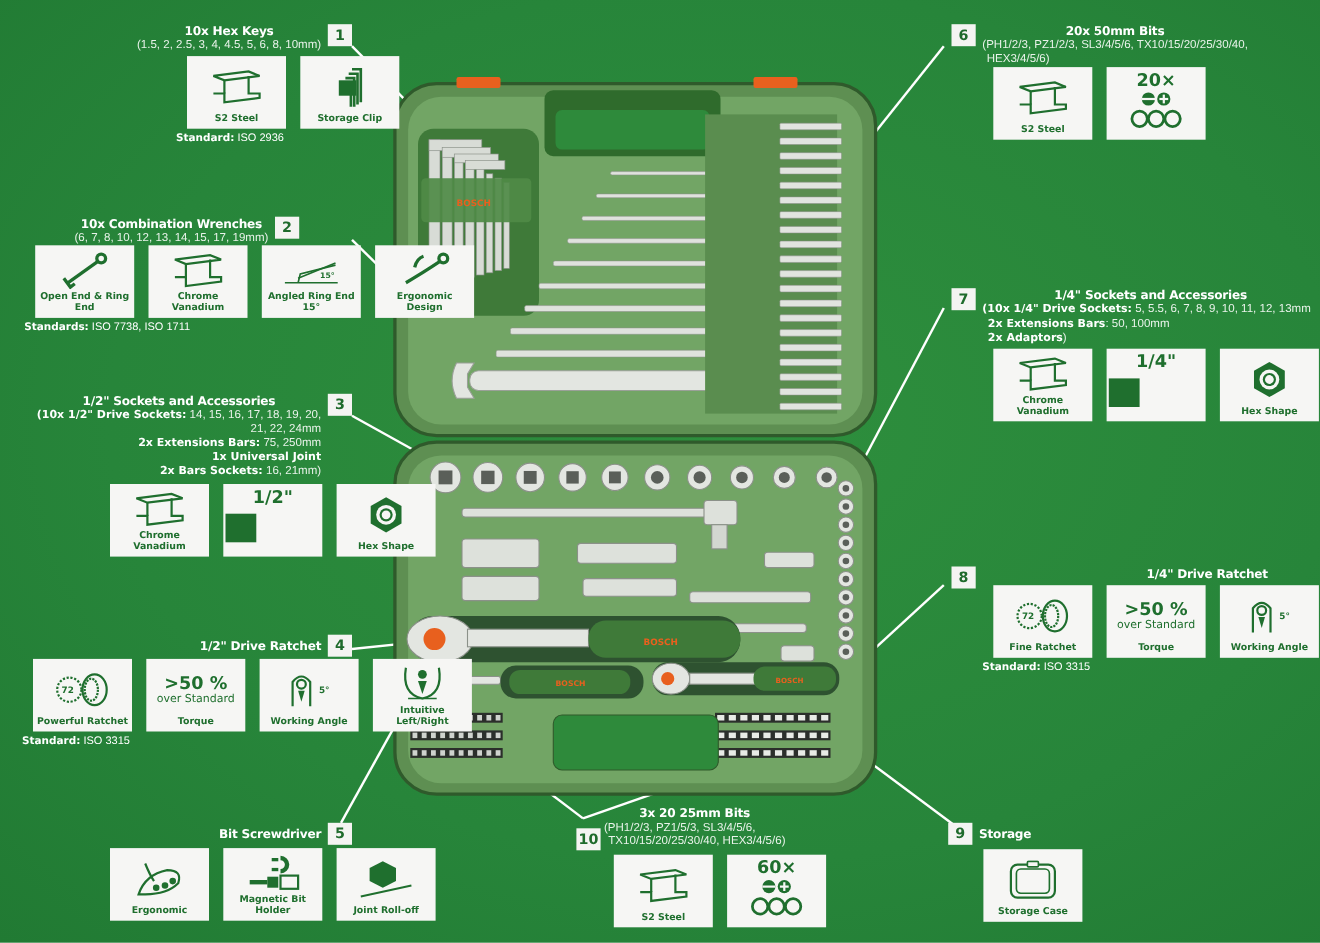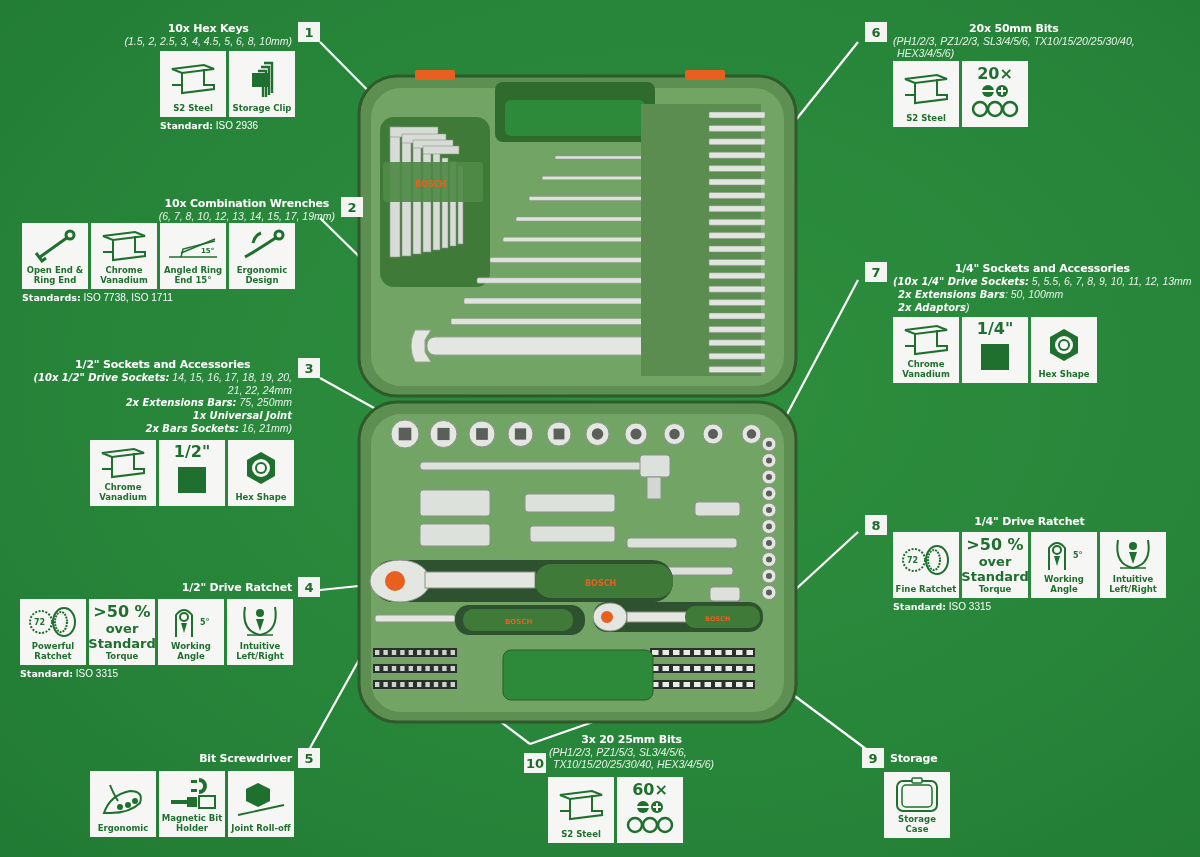--- a/index.html
+++ b/index.html
@@ -6,39 +6,39 @@
   html, body { width: 1200px; height: 857px; overflow: hidden; }
   body {
     background: #2a8a3a;
     background: radial-gradient(ellipse at 55% 45%, #2e8f3d 0%, #27853a 60%, #217a33 100%);
     font-family: "Liberation Sans", "DejaVu Sans", sans-serif;
     color: #fff;
     position: relative;
   }
   .callout { position: absolute; }
   .title { font-family: "DejaVu Sans", sans-serif; font-weight: bold; font-size: 11px; letter-spacing: -0.2px; white-space: nowrap; text-align: center; }
-  .sub { font-size: 10.5px; line-height: 12px; color: #e9f3ea; white-space: nowrap; font-style: italic; }
+  .sub { font-size: 10.5px; line-height: 12px; color: #e9f3ea; white-space: nowrap; }
   .sub b { font-family: "DejaVu Sans", sans-serif; font-weight: bold; color: #fff; font-size: 10px; }
   .std { font-size: 10px; margin-top: 3px; white-space: nowrap; }
   .std b { font-family: "DejaVu Sans", sans-serif; font-weight: bold; font-size: 9.5px; }
   .num {
     display: inline-flex; align-items: center; justify-content: center;
     background: #f4f4f2; color: #1f6b2c; font-family: "DejaVu Sans", sans-serif;
     font-weight: bold; font-size: 13px; width: 22px; height: 20px;
   }
   .row { display: flex; gap: 3px; }
   .tile {
-    width: 66px; height: 66px; background: #f6f6f4; color: #1f6f2e;
-    display: flex; flex-direction: column; align-items: center; justify-content: flex-end;
-    padding: 3px 2px 4px 2px; text-align: center;
+    width: 90px; height: 66px; background: #f6f6f4; color: #1f6f2e;
+    display: flex; flex-direction: column; justify-content: flex-end;
+    padding: 3px 2px 4px 2px; text-align: center; margin-left: 10px;
   }
   .tile .ico { flex: 1; display: flex; align-items: center; justify-content: center; width: 100%; }
   .tile .lbl { font-family: "DejaVu Sans", sans-serif; font-weight: bold; font-size: 8.5px; line-height: 9.5px; }
   .tile.big .big-txt { font-family: "DejaVu Sans", sans-serif; font-weight: bold; font-size: 16px; line-height: 18px; }
-  .tile.big .small-txt { font-family: "DejaVu Sans", sans-serif; font-weight: bold; font-size: 13px; }
+  .tile.big .small-txt { font-family: "DejaVu Sans", sans-serif; font-weight: normal; font-size: 10px; }
   .right { text-align: right; }
   svg.leaders { position: absolute; left: 0; top: 0; width: 1200px; height: 857px; pointer-events: none; }
   .case { position: absolute; }
 </style>
 </head>
 <body>
 
 <svg class="leaders" viewBox="0 0 1200 857">
   <g stroke="#ffffff" stroke-width="2.2" fill="none">
     <line x1="320" y1="42" x2="405" y2="128"></line>
@@ -316,21 +316,21 @@
             </g>
             <rect x="10" y="14" width="16" height="14" fill="#1f6f2e"></rect>
           </svg>
         </div>
         <div class="lbl">Storage Clip</div>
       </div>
   </div>
   <div class="std"><b>Standard:</b> <span>ISO 2936</span></div>
 </div>
 
-<div class="callout right" style="right:837px;top:197px;">
+<div class="callout right" style="right:928px;top:197px;">
   <div style="display:flex;align-items:flex-start;justify-content:flex-end;gap:6px;">
     <div>
       <div class="title">10x Combination Wrenches</div>
       <div class="sub">(6, 7, 8, 10, 12, 13, 14, 15, 17, 19mm)</div>
     </div>
     <span class="num">2</span>
   </div>
 </div>
 <div class="callout" style="left:22px;top:223px;">
   <div class="row">

